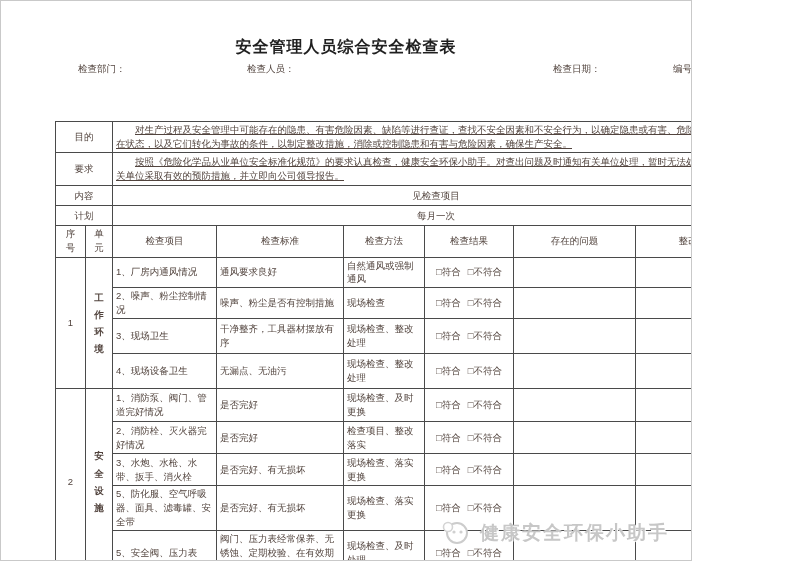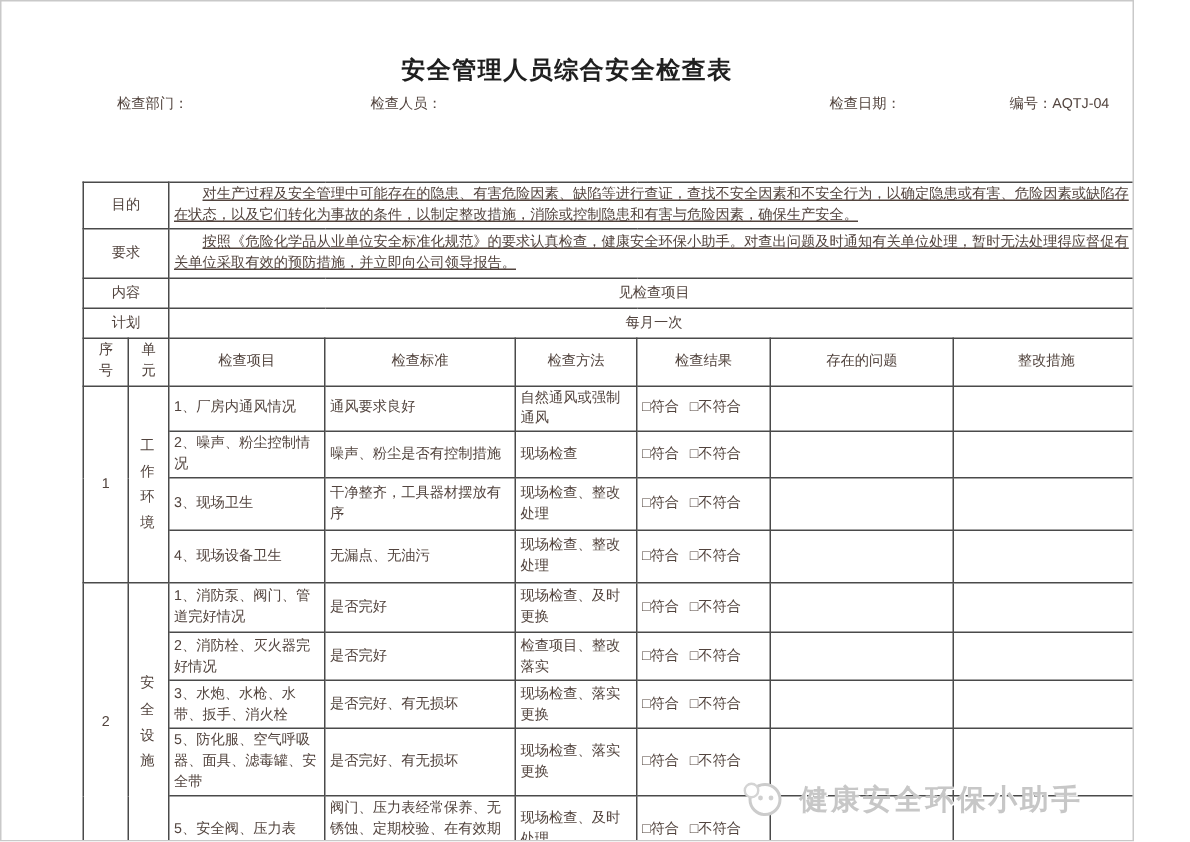--- a/index.html
+++ b/index.html
@@ -1,17 +1,17 @@
 <!DOCTYPE html>
 <html><head>
 <meta charset="utf-8">
 <style>
   html,body{margin:0;padding:0;background:#ffffff;}
   .page{
-    position:relative;width:756px;height:561px;background:#ffffff;
+    position:relative;width:692px;height:561px;background:#ffffff;
     border:1px solid #c9c9c9;box-sizing:border-box;overflow:hidden;
     font-family:"Liberation Sans","DejaVu Sans",sans-serif;color:#52443e;
   }
   .title{
     position:absolute;top:36px;left:0;right:0;text-align:center;
     font-size:16px;font-weight:bold;color:#1f1f1f;letter-spacing:1px;
   }
   .info-row{position:absolute;top:62px;left:38px;width:715px;height:16px;font-size:9.5px;}
   .info-row span{position:absolute;top:0;white-space:nowrap;margin-left:32px;}
   .info-dept{left:7px;}
@@ -25,34 +25,34 @@
   }
   .check-table td,.check-table th{
     border:1px solid #4a4a4a;padding:1px 3px;vertical-align:middle;
     font-weight:normal;line-height:1.45;overflow:hidden;
   }
   .check-table th{text-align:center;}
   .c-label{text-align:center;}
   .c-meta{text-align:left;text-indent:2em;text-decoration:underline;}
   .c-center{text-align:center;text-indent:0;}
   .c-item,.c-std,.c-method{text-align:left;}
-  .c-result{text-align:left;white-space:nowrap;}
+  .c-result{text-align:center;white-space:nowrap;}
   .cb{margin-right:7px;}
-  .vtext{display:inline-block;width:1.15em;word-break:break-all;line-height:1.8;text-align:left;}
+  .vtext{display:inline-block;width:1.15em;word-break:break-all;line-height:1.8;text-align:center;font-weight:bold;}
   .wrap2{display:inline-block;width:1.05em;word-break:break-all;line-height:1.5;}
   tr.r-purpose td{height:28px;}
   tr.r-require td{height:30px;}
   tr.r-small td{height:17px;}
   tr.r-head th{height:22px;}
   tr.dr1 td{height:26px;} tr.dr2 td{height:28px;} tr.dr3 td{height:32px;}
   tr.dr4 td{height:32px;} tr.dr5 td{height:30px;} tr.dr6 td{height:29px;}
   tr.dr7 td{height:29px;} tr.dr8 td{height:42px;} tr.dr9 td{height:38px;}
 
   .watermark{
-    position:absolute;right:33px;bottom:14px;display:flex;align-items:center;gap:9px;
+    position:absolute;right:22px;bottom:14px;display:flex;align-items:center;gap:9px;
     color:#c7c7c7;font-size:19px;font-weight:bold;letter-spacing:2px;
     text-shadow:1px 1px 0 #ffffff;
   }
   .wm-logo{width:30px;height:27px;flex:0 0 auto;}
 </style>
 </head>
 <body>
 
 <div class="page">
 

